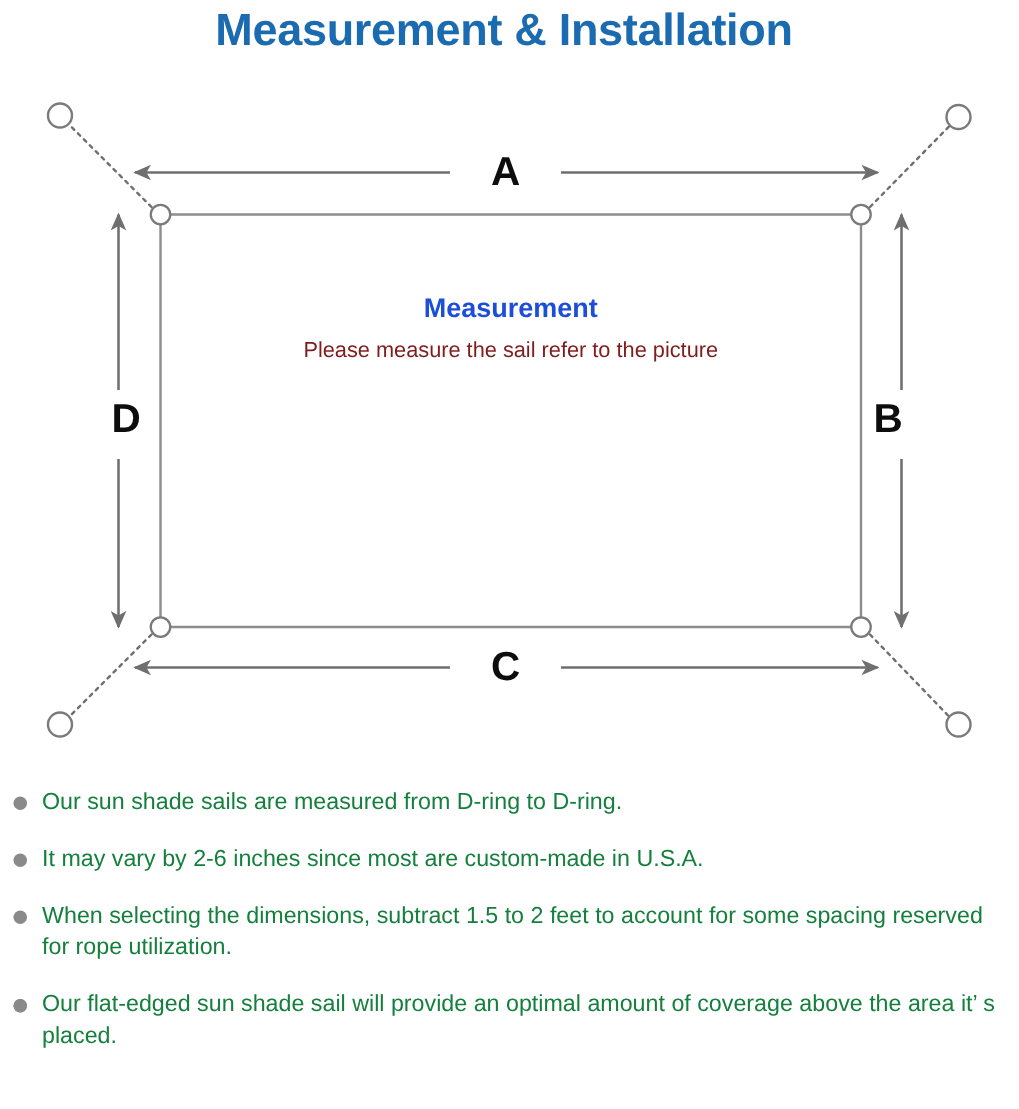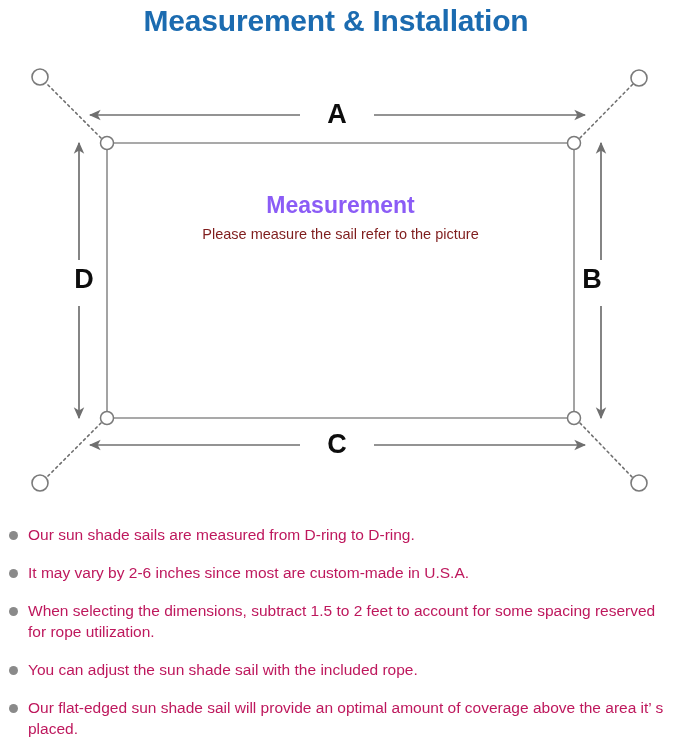--- a/index.html
+++ b/index.html
@@ -62,23 +62,23 @@
   
   .center-block {
     position: absolute;
     left: 107px;
     top: 142px;
     width: 467px;
     text-align: center;
   }
   .center-title {
     font-family: "Liberation Sans", sans-serif;
-    font-size: 23px;
+    font-size: 18px;
     font-weight: bold;
-    color: #8b5cf6;
+    color: #1d4ed8;
     line-height: 30px;
     white-space: nowrap;
   }
   .center-sub {
     font-family: "Liberation Sans", sans-serif;
     font-size: 14.5px;
     font-weight: normal;
     color: #7f1d1d;
     line-height: 20px;
     margin-top: 4px;
@@ -92,21 +92,21 @@
     top: 524px;
     width: 679px;
   }
   .note-item {
     position: relative;
     padding-left: 28px;
     padding-right: 6px;
     margin-bottom: 17px;
     font-family: "Liberation Sans", sans-serif;
     font-size: 15.5px;
-    color: #be185d;
+    color: #15803d;
     line-height: 21px;
   }
   .note-item:last-child { margin-bottom: 0; }
   .note-bullet {
     position: absolute;
     left: 9px;
     top: 7px;
     width: 9px;
     height: 9px;
     border-radius: 50%;
@@ -187,19 +187,18 @@
   <div class="note-item">
     <span class="note-bullet"></span>
     <span>It may vary by 2-6 inches since most are custom-made in U.S.A.</span>
   </div>
   <div class="note-item">
     <span class="note-bullet"></span>
     <span>When selecting the dimensions, subtract 1.5 to 2 feet to account for some spacing reserved for rope utilization.</span>
   </div>
   <div class="note-item">
     <span class="note-bullet"></span>
-    <span>You can adjust the sun shade sail with the included rope.</span>
   </div>
   <div class="note-item">
     <span class="note-bullet"></span>
     <span>Our flat-edged sun shade sail will provide an optimal amount of coverage above the area it’ s placed.</span>
   </div>
 </div>
 
 </body></html>

